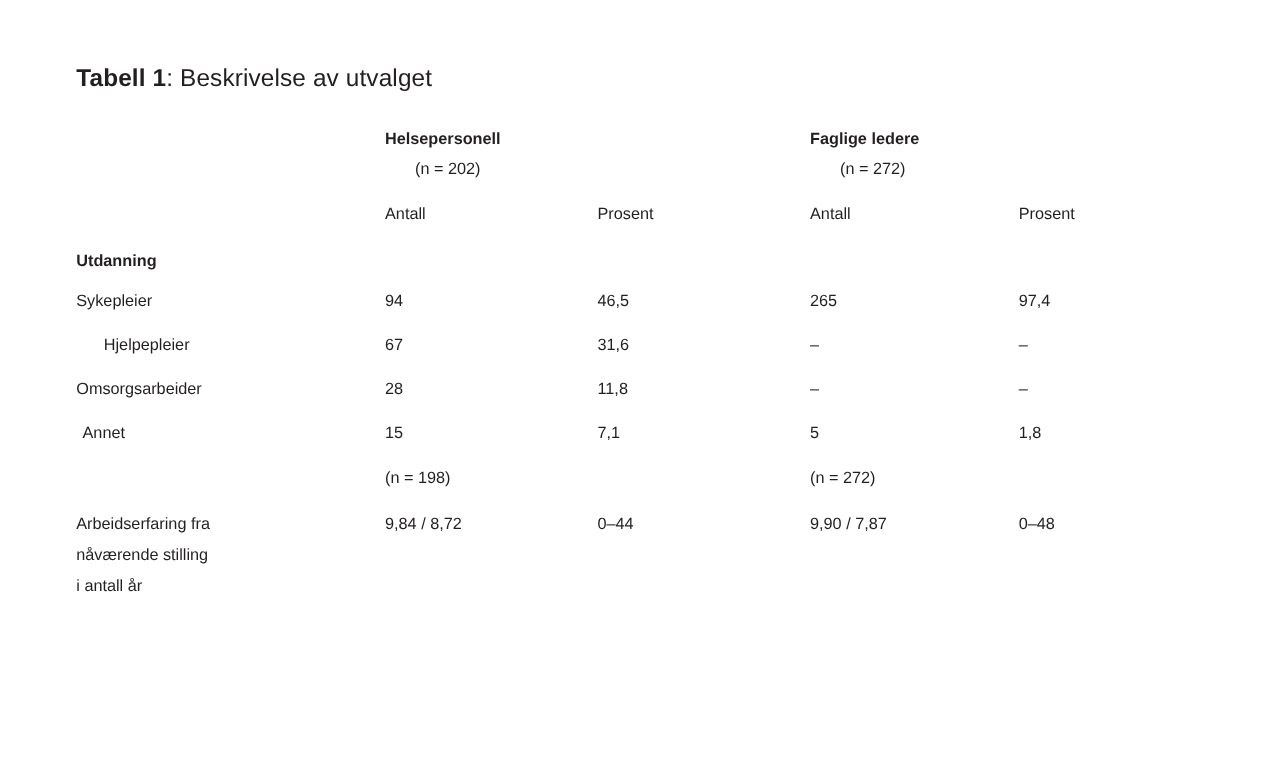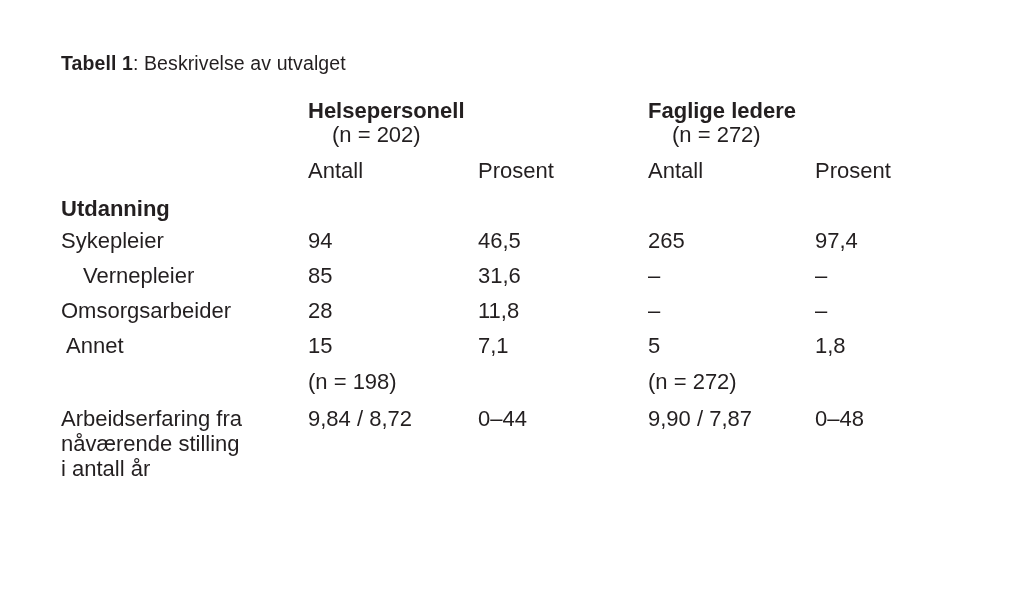--- a/index.html
+++ b/index.html
@@ -38,21 +38,21 @@
     letter-spacing: 0.1px;
     white-space: nowrap;
   }
   .caption .cap-strong { font-weight: bold; }
   .caption .cap-rest { font-weight: normal; }
 
   table.tbl {
     border-collapse: collapse;
     width: 902px;
     table-layout: fixed;
-    font-size: 22px;
+    font-size: 13px;
     color: #231f20;
   }
 
   table.tbl col.c0 { width: 247px; }
   table.tbl col.c1 { width: 170px; }
   table.tbl col.c2 { width: 170px; }
   table.tbl col.c3 { width: 167px; }
   table.tbl col.c4 { width: 148px; }
 
   table.tbl td, table.tbl th {
@@ -191,24 +191,24 @@
             <div class="cell">265</div>
           </td>
           <td>
             <div class="cell">97,4</div>
           </td>
         </tr>
 
 
         <tr class="data">
           <td>
-            <div class="cell ind-1">Vernepleier</div>
-          </td>
-          <td>
-            <div class="cell">85</div>
+            <div class="cell ind-1">Hjelpepleier</div>
+          </td>
+          <td>
+            <div class="cell">67</div>
           </td>
           <td>
             <div class="cell">31,6</div>
           </td>
           <td>
             <div class="cell dash">–</div>
           </td>
           <td>
             <div class="cell dash">–</div>
           </td>

